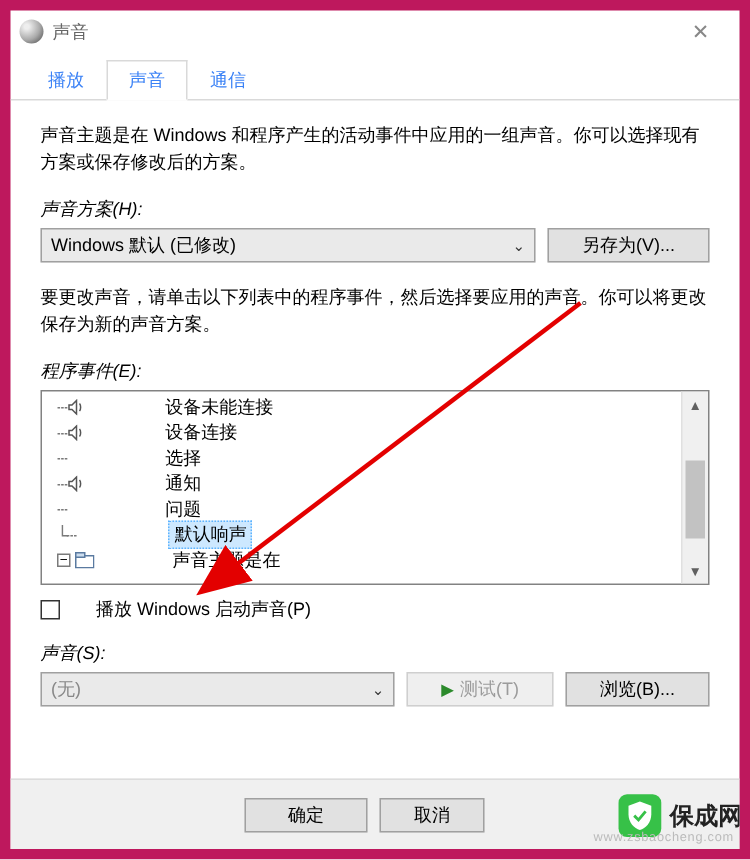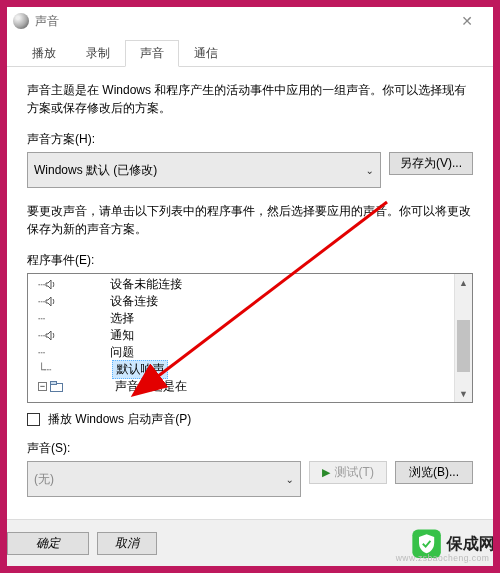--- a/index.html
+++ b/index.html
@@ -50,46 +50,47 @@
     padding: 4px 10px 0 10px;
     border-bottom: 1px solid #d9d9d9;
   }
   .tab {
     padding: 4px 14px;
     border: 1px solid transparent;
     border-bottom: none;
     position: relative;
     top: 1px;
     font-size: 12px;
-    color: #404040;
+    color: #3b82f6;
     cursor: default;
   }
   .tab.active {
     border-color: #d9d9d9;
     background: #fff;
     border-bottom: 1px solid #fff;
   }
   .content {
     padding: 14px 20px 8px 20px;
   }
   .desc, .desc2 {
     margin-bottom: 14px;
     line-height: 1.5;
   }
   .label {
     margin-bottom: 4px;
+    font-style: italic;
   }
   .row {
     display: flex;
     gap: 8px;
     margin-bottom: 14px;
   }
   .combo {
     flex: 1;
-    height: 36px;
+    height: 23px;
     border: 1px solid #a0a0a0;
     background: #eaeaea;
     display: flex;
     align-items: center;
     padding: 0 6px;
     justify-content: space-between;
     box-sizing: border-box;
   }
   .combo .chev {
     font-size: 10px;
@@ -100,21 +101,21 @@
   }
   .btn {
     height: 23px;
     min-width: 78px;
     border: 1px solid #a0a0a0;
     background: #e1e1e1;
     font-size: 12px;
     display: inline-flex;
     align-items: center;
     justify-content: center;
-    padding: 0 10px;
+    padding: 0 22px;
     box-sizing: border-box;
     cursor: default;
   }
   .btn.disabled {
     color: #9b9b9b;
     background: #efefef;
     border-color: #cfcfcf;
   }
   .listbox {
     border: 1px solid #828282;
@@ -193,21 +194,21 @@
     background: #c2c2c2;
   }
   .sb-btn.bottom {
     position: absolute;
     bottom: 0;
     width: 100%;
   }
   .checkbox-row {
     display: flex;
     align-items: center;
-    gap: 8px;
+    gap: 24px;
     margin: 8px 0 12px 0;
     text-align: center;
   }
   .cbx {
     width: 13px;
     height: 13px;
     border: 1px solid #333;
     box-sizing: border-box;
     background: #fff;
   }
@@ -223,25 +224,24 @@
   }
   .footer {
     position: absolute;
     left: 0;
     right: 0;
     bottom: 0;
     height: 46px;
     background: #f0f0f0;
     border-top: 1px solid #dcdcdc;
     display: flex;
-    justify-content: flex-start;
+    justify-content: center;
     align-items: center;
     padding-right: 14px;
     gap: 8px;
-    font-style: italic;
   }
   .footer .btn {
     min-width: 82px;
   }
   .arrow {
     position: absolute;
     left: 120px;
     top: 190px;
     pointer-events: none;
   }
@@ -285,21 +285,20 @@
 <div class="window">
 
   <div class="titlebar">
     <span class="sys-icon"></span>
     <span class="title-text">声音</span>
     <span class="close">✕</span>
   </div>
 
   <div class="tabs">
     <div class="tab">播放</div>
-    <div class="tab">录制</div>
     <div class="tab active">声音</div>
     <div class="tab">通信</div>
   </div>
 
   <div class="content">
 
     <div class="desc">声音主题是在 Windows 和程序产生的活动事件中应用的一组声音。你可以选择现有方案或保存修改后的方案。</div>
 
     <div class="label">声音方案(H):</div>
 

